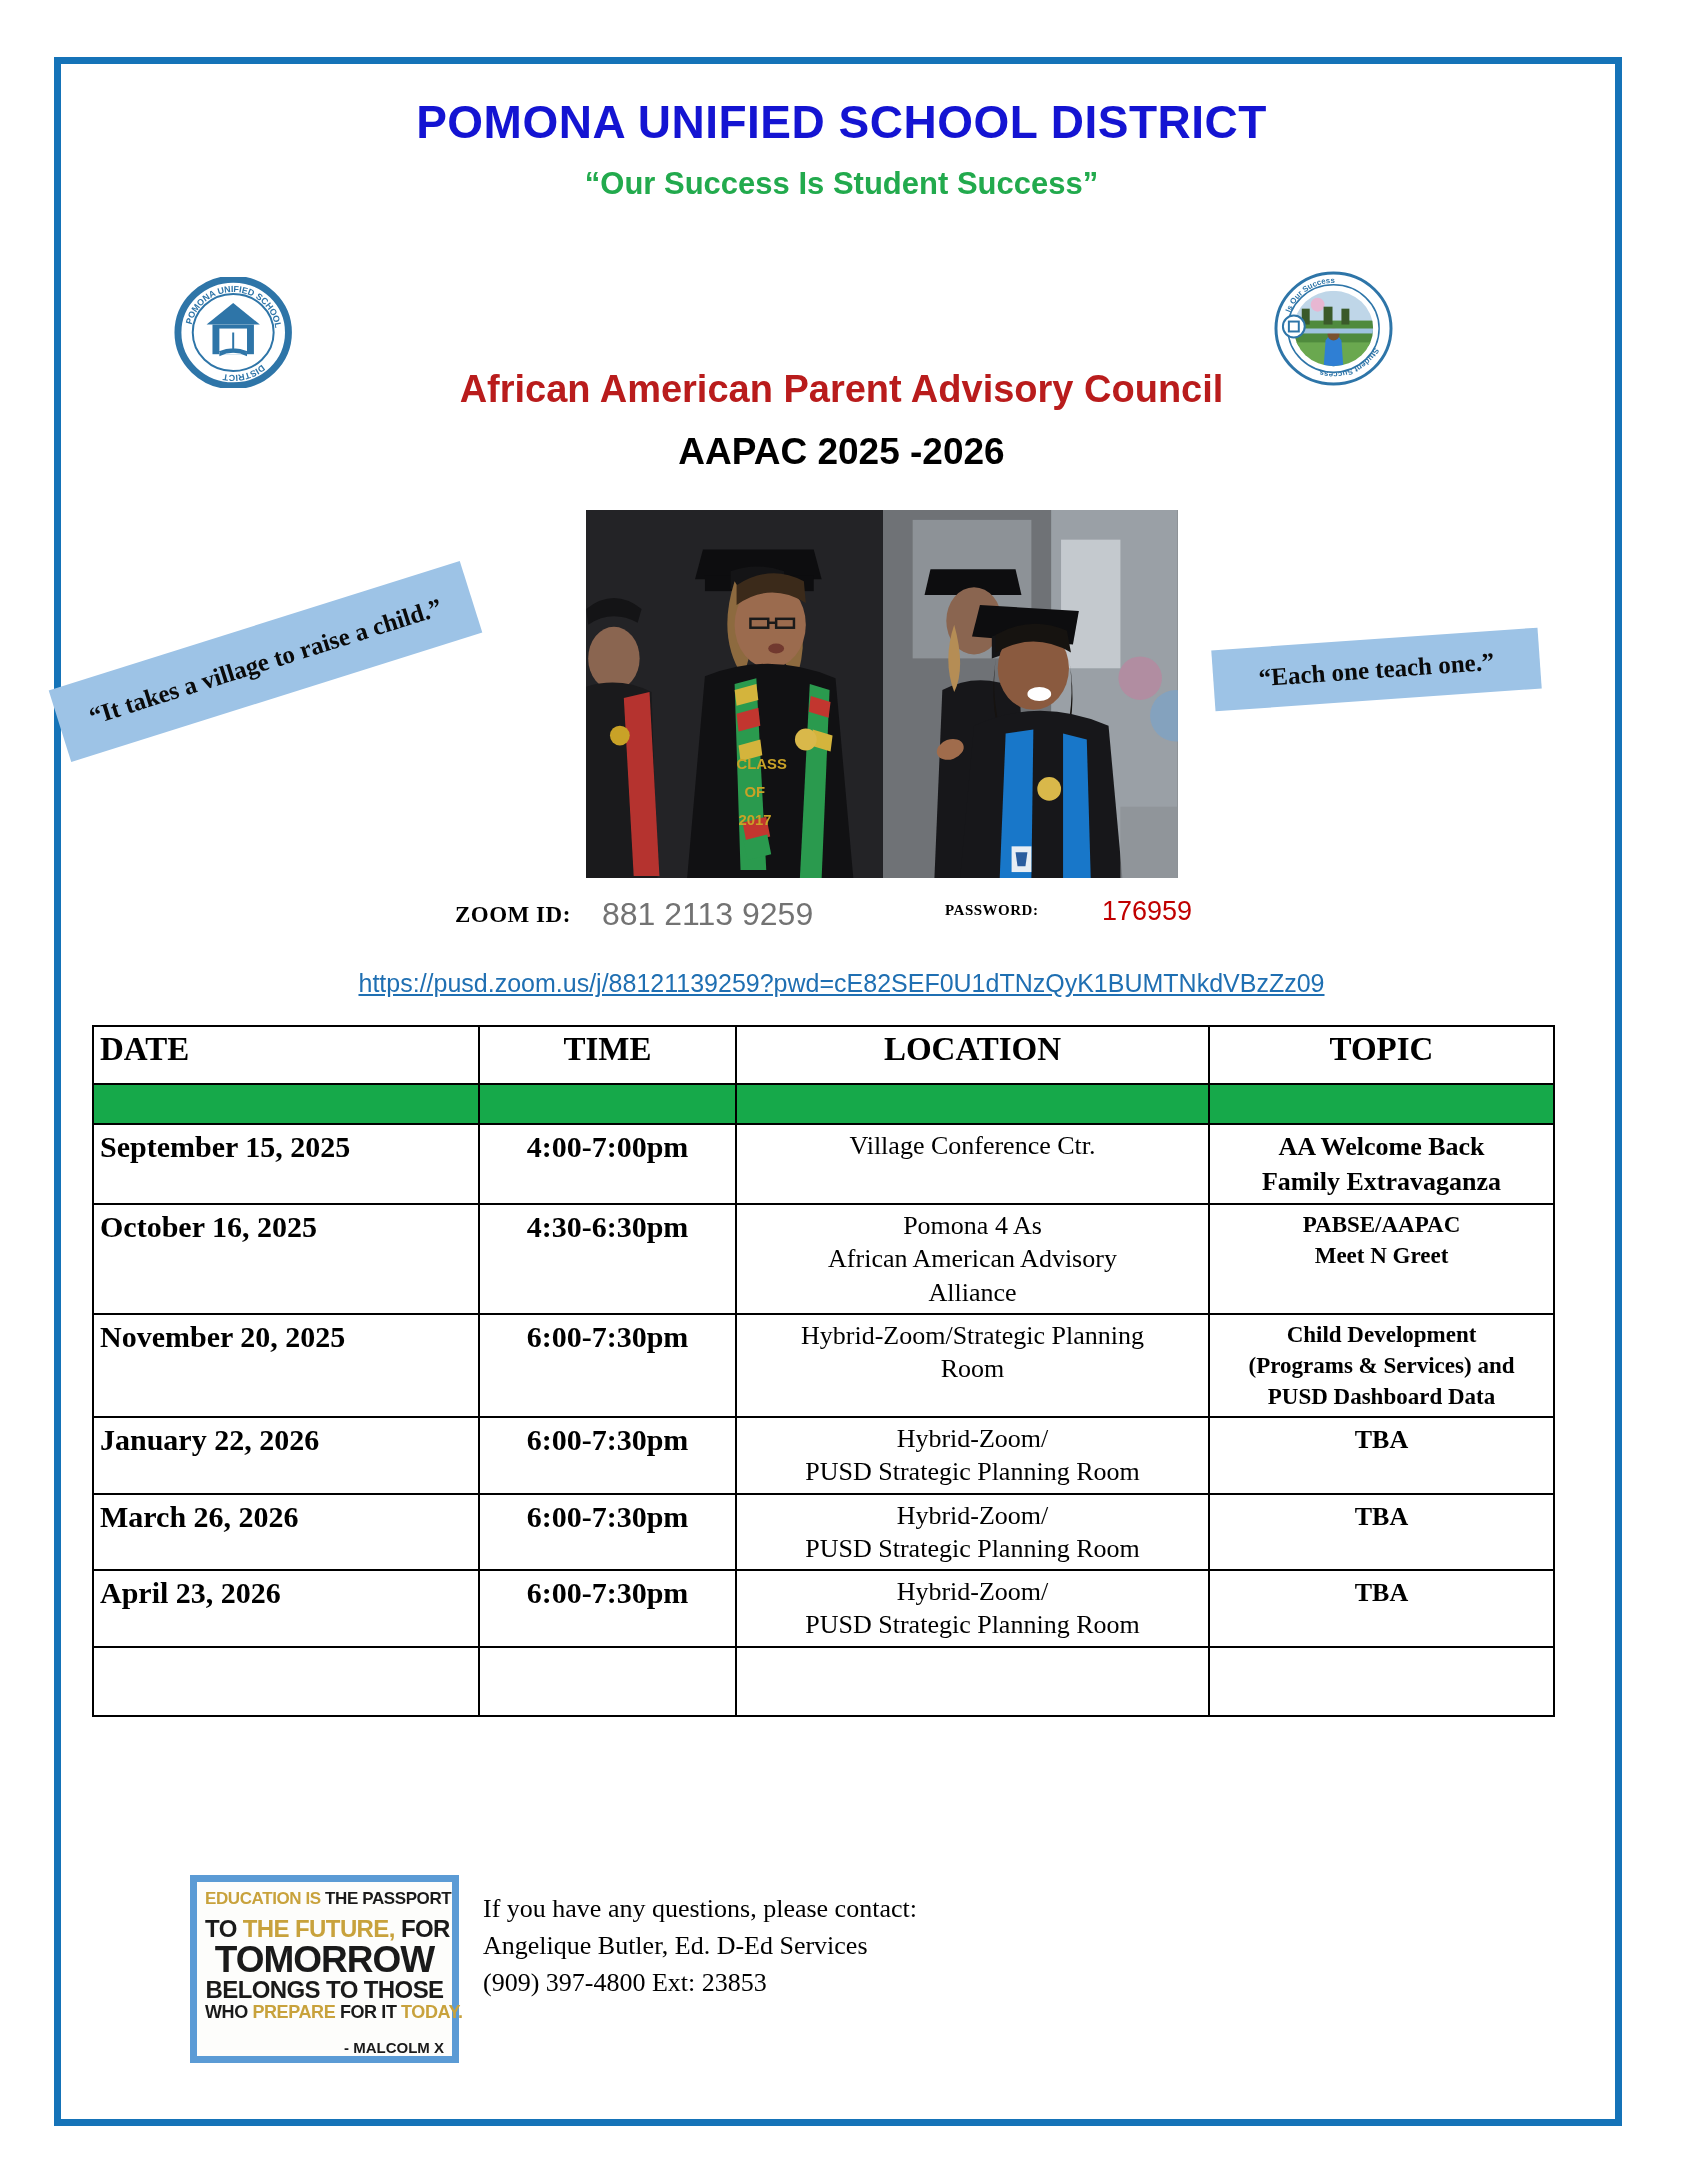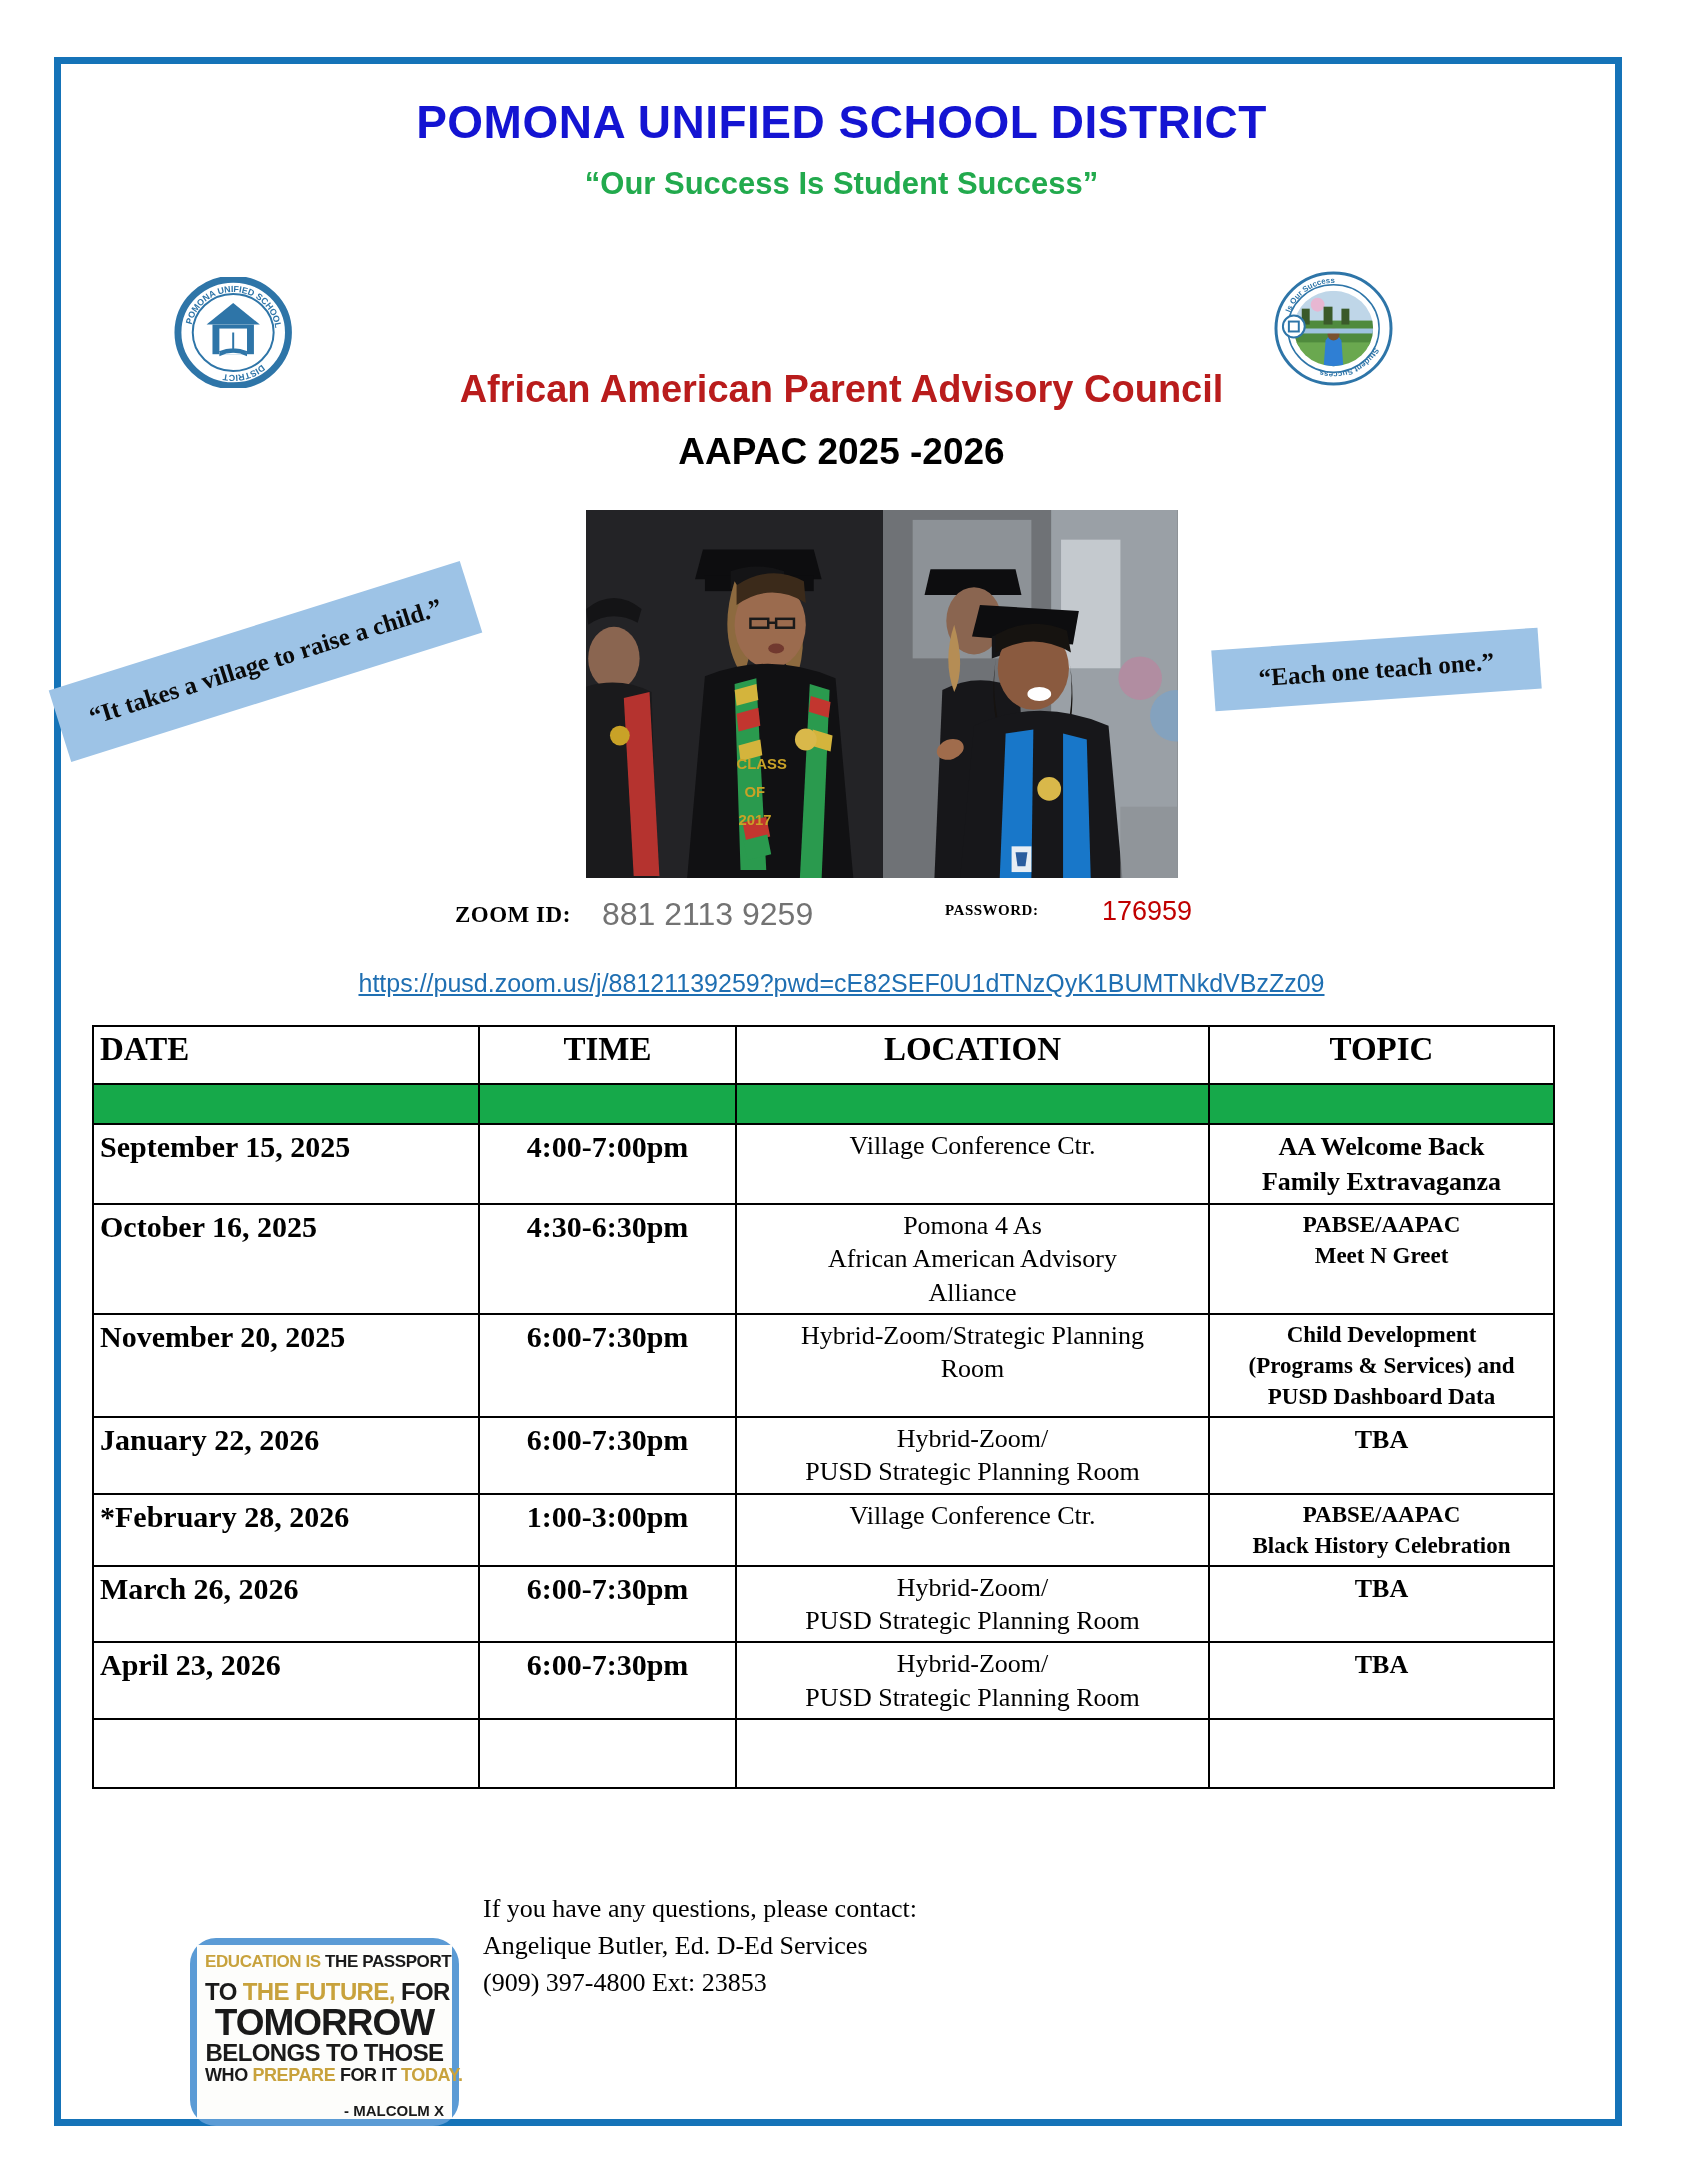--- a/index.html
+++ b/index.html
@@ -189,26 +189,25 @@
   .contact{
     position:absolute;left:483px;top:1891px;
     font-family:"Liberation Serif", serif;
     font-size:26px;
     line-height:1.42;
     color:#000;
   }
   .contact div{white-space:nowrap;}
   
   .poster{
-    position:absolute;left:190px;top:1938px;
+    position:absolute;left:190px;top:1875px;
     width:269px;height:188px;
     background:#5B9BD5;
     padding:7px;
     box-sizing:border-box;
-    border-radius:26px;
   }
   .poster-inner{
     width:100%;height:100%;
     background:#fdfdfb;
     box-sizing:border-box;
     padding:6px 8px 4px 8px;
     font-family:"Liberation Sans", sans-serif;
     font-weight:bold;
     text-align:center;
     color:#1a1a1a;
@@ -408,26 +407,20 @@
         <td class="loc">Hybrid-Zoom/Strategic Planning<br>Room</td>
         <td class="topic">Child Development<br>(Programs &amp; Services) and<br>PUSD Dashboard Data</td>
       </tr>
       <tr>
         <td class="date">January 22, 2026</td>
         <td class="time">6:00-7:30pm</td>
         <td class="loc">Hybrid-Zoom/<br>PUSD Strategic Planning Room</td>
         <td class="topic mid vmid">TBA</td>
       </tr>
       <tr>
-        <td class="date">*February 28, 2026</td>
-        <td class="time">1:00-3:00pm</td>
-        <td class="loc">Village Conference Ctr.</td>
-        <td class="topic">PABSE/AAPAC<br>Black History Celebration</td>
-      </tr>
-      <tr>
         <td class="date">March 26, 2026</td>
         <td class="time">6:00-7:30pm</td>
         <td class="loc">Hybrid-Zoom/<br>PUSD Strategic Planning Room</td>
         <td class="topic mid vmid">TBA</td>
       </tr>
       <tr>
         <td class="date">April 23, 2026</td>
         <td class="time">6:00-7:30pm</td>
         <td class="loc">Hybrid-Zoom/<br>PUSD Strategic Planning Room</td>
         <td class="topic mid vbot">TBA</td>

